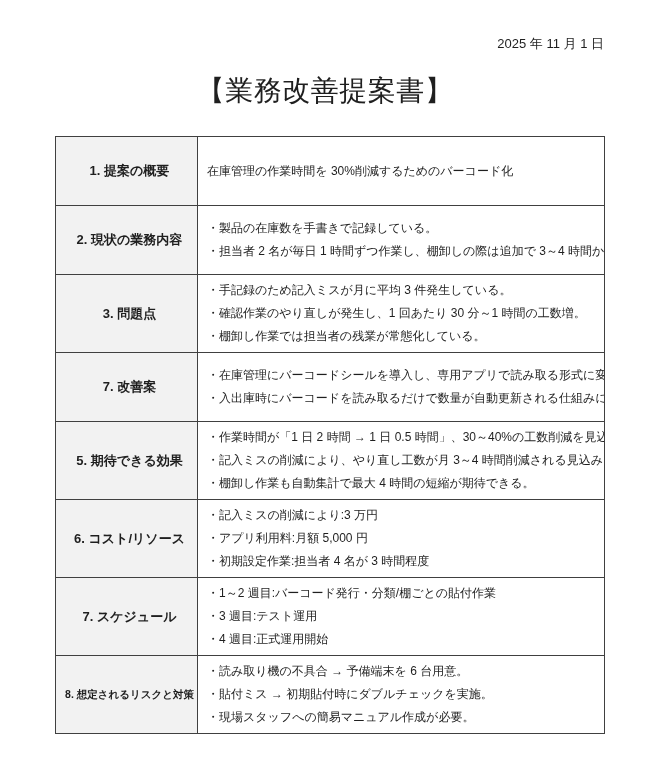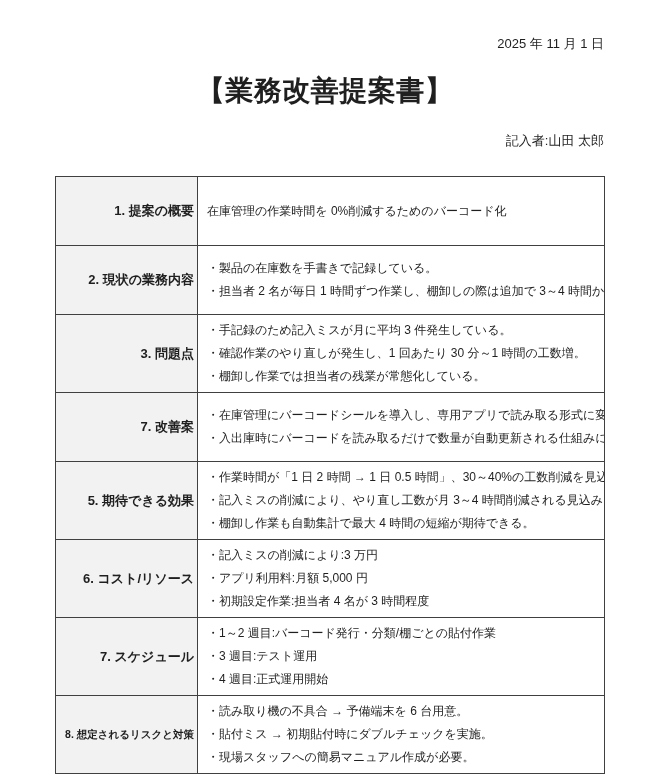--- a/index.html
+++ b/index.html
@@ -27,21 +27,21 @@
   }
   .doc-date {
     text-align: right;
     padding-right: 46px;
     font-size: 13px;
     line-height: 15px;
   }
   .doc-title {
     text-align: center;
     font-size: 28px;
-    font-weight: bold;
+    font-weight: normal;
     margin-top: 23px;
     line-height: 34px;
     letter-spacing: 0.5px;
   }
   .doc-author {
     text-align: right;
     padding-right: 46px;
     font-size: 13px;
     line-height: 15px;
     margin-top: 25px;
@@ -55,21 +55,21 @@
   table.proposal tr { height: 69px; }
   table.proposal th,
   table.proposal td {
     border: 1.5px solid var(--border);
     vertical-align: middle;
     overflow: hidden;
   }
   th.label-cell {
     width: 142px;
     background: var(--label-bg);
-    text-align: right;
+    text-align: center;
     font-size: 13px;
     font-weight: bold;
     padding: 4px 3px 4px 9px;
     white-space: nowrap;
   }
   tr:last-child th.label-cell { font-size: 10.5px; }
   td.content-cell {
     padding: 4px 3px 4px 9px;
     font-size: 12px;
   }
@@ -80,28 +80,27 @@
 </style>
 </head>
 <body>
 
 <div class="page">
 
   <div class="doc-date">2025 年 11 月 1 日</div>
 
   <div class="doc-title">【業務改善提案書】</div>
 
-  <div class="doc-author">記入者:山田 太郎</div>
 
   <table class="proposal">
     <tbody>
   <tr>
     <th class="label-cell">1. 提案の概要</th>
     <td class="content-cell">
-            <div class="line">在庫管理の作業時間を 0%削減するためのバーコード化</div>
+            <div class="line">在庫管理の作業時間を 30%削減するためのバーコード化</div>
           </td>
   </tr>
 
   <tr>
     <th class="label-cell">2. 現状の業務内容</th>
     <td class="content-cell">
             <div class="line">・製品の在庫数を手書きで記録している。</div>
             <div class="line">・担当者 2 名が毎日 1 時間ずつ作業し、棚卸しの際は追加で 3～4 時間かかる。</div>
           </td>
   </tr>

